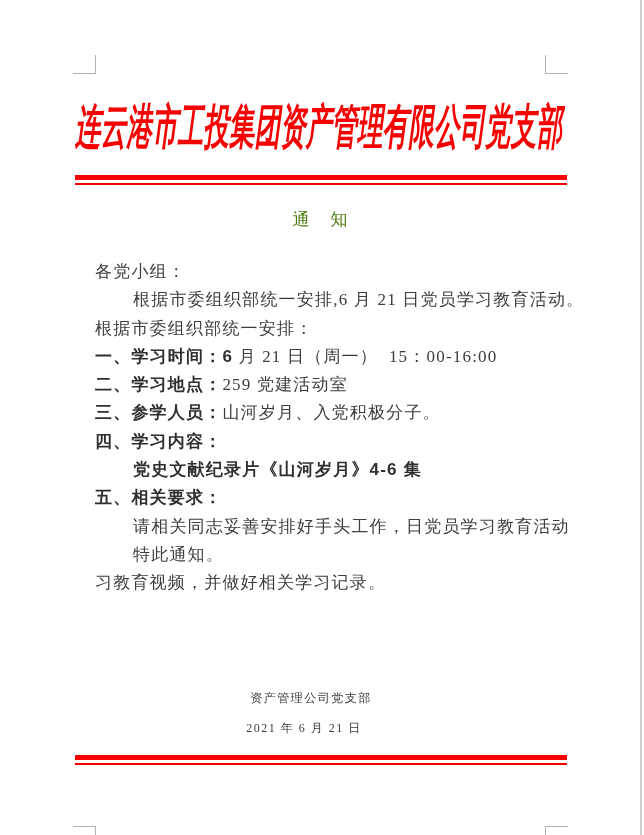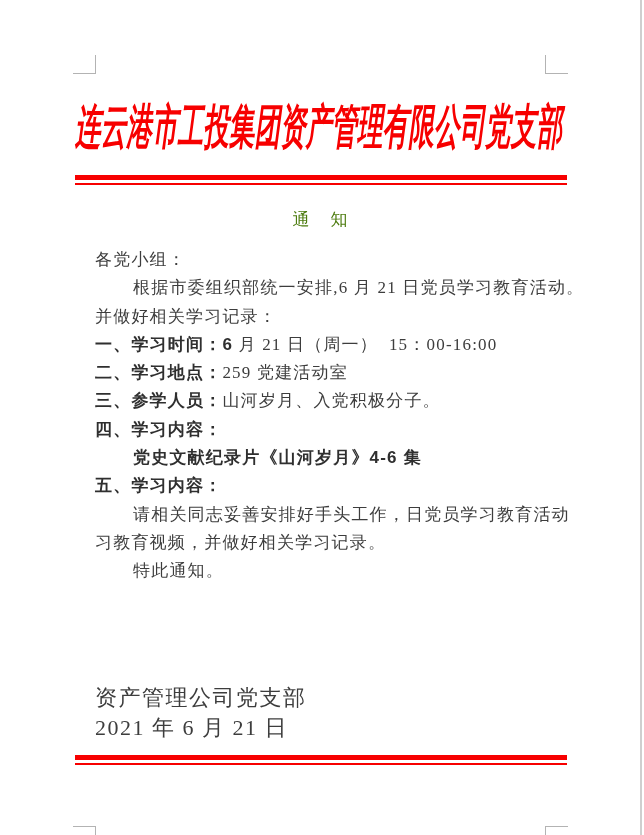--- a/index.html
+++ b/index.html
@@ -42,37 +42,37 @@
   .doc-title {
     position: absolute; left: 75px; top: 203px; width: 492px;
     text-align: center;
     font-size: 17px; line-height: 34px;
     letter-spacing: 2px;
     color: #4d7c0f;
     white-space: pre;
   }
 
   .body-block {
-    position: absolute; left: 95px; top: 246px; width: 474px;
+    position: absolute; left: 95px; top: 258px; width: 474px;
   }
   .line {
     height: 28.3px; line-height: 28.3px;
     font-size: 17px; letter-spacing: 1.2px;
     color: #3d3d3d;
     white-space: pre;
   }
   .ind { padding-left: 38px; }
   .lbl {
     font-family: "Liberation Sans", sans-serif;
     font-weight: bold;
     color: #2f2f2f;
   }
   .sig-block {
-    position: absolute; left: 95px; width: 470px; text-align: left;
-    font-size: 22px; letter-spacing: 1.5px; color: #3d3d3d;
+    position: absolute; left: 95px; width: 470px; text-align: center;
+    font-size: 12px; letter-spacing: 1.5px; color: #3d3d3d;
     line-height: 20px; white-space: pre; font-family: Liberation Serif, serif;
   }
   .sig { top: 688px; padding-right: 0; box-sizing: border-box; width: 432px; }
   .dt  { top: 718px; box-sizing: border-box; width: 418px; }
 </style>
 </head>
 <body>
 
 <div class="page">
 
@@ -88,37 +88,37 @@
   </div>
 
   <div class="rule rule-top-thick"></div>
   <div class="rule rule-top-thin"></div>
 
   <div class="doc-title">通　知</div>
 
   <div class="body-block">
     <div class="line">各党小组：</div>
     <div class="line ind">根据市委组织部统一安排,6 月 21 日党员学习教育活动。</div>
-    <div class="line">并做好相关学习记录：</div>
+    <div class="line">根据市委组织部统一安排：</div>
 
     <div class="line"><span class="lbl">一、学习时间：6</span><span> 月 21 日（周一）  15：00-16:00</span></div>
 
     <div class="line"><span class="lbl">二、学习地点：</span><span>259 党建活动室</span></div>
 
     <div class="line"><span class="lbl">三、参学人员：</span><span>山河岁月、入党积极分子。</span></div>
 
     <div class="line"><span class="lbl">四、学习内容：</span><span></span></div>
 
     <div class="line ind"><span class="lbl">党史文献纪录片《山河岁月》4-6 集</span></div>
 
-    <div class="line"><span class="lbl">五、学习内容：</span><span></span></div>
+    <div class="line"><span class="lbl">五、相关要求：</span><span></span></div>
 
     <div class="line ind">请相关同志妥善安排好手头工作，日党员学习教育活动</div>
+    <div class="line ind">特此通知。</div>
     <div class="line">习教育视频，并做好相关学习记录。</div>
-    <div class="line ind">特此通知。</div>
   </div>
 
   <div class="sig-block sig">资产管理公司党支部</div>
   <div class="sig-block dt">2021 年 6 月 21 日</div>
 
   <div class="rule rule-bottom-thick"></div>
   <div class="rule rule-bottom-thin"></div>
 
 </div>
 

